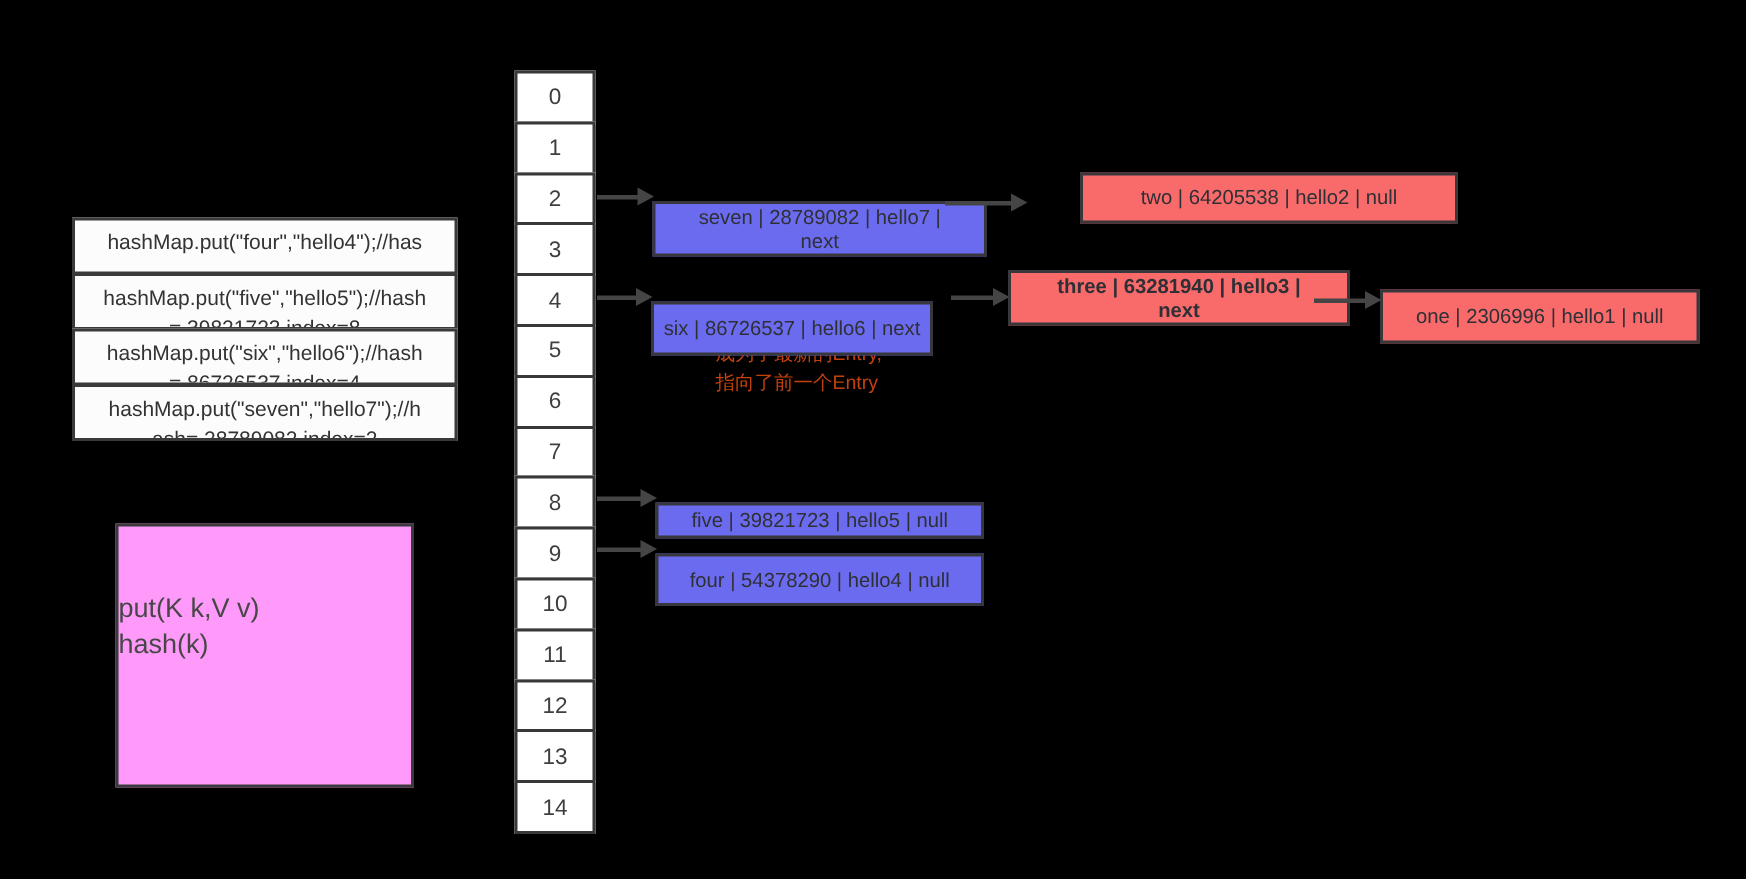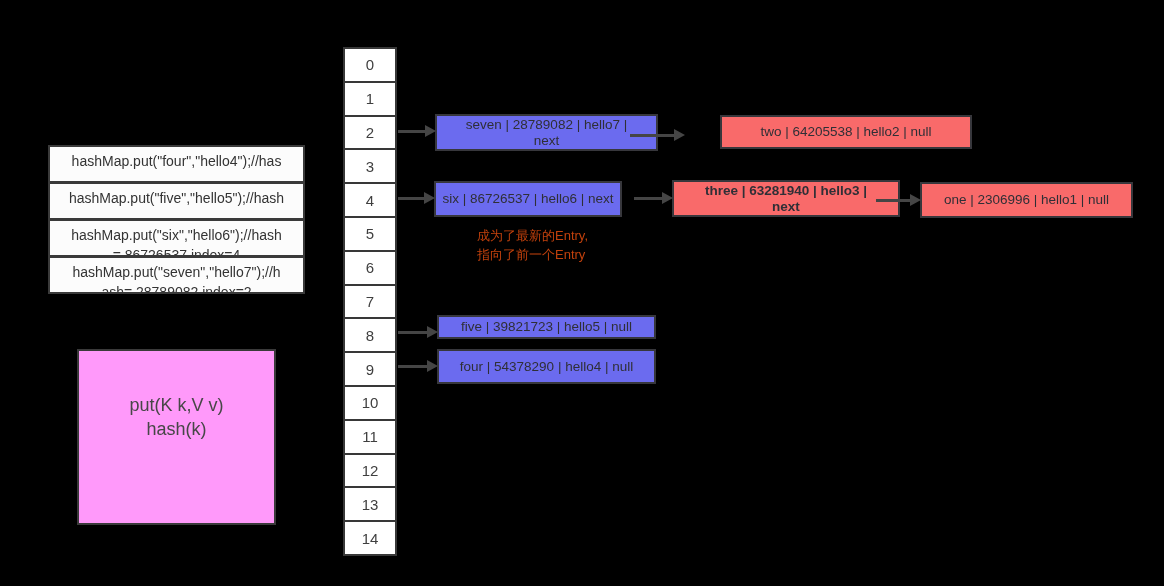--- a/index.html
+++ b/index.html
@@ -34,21 +34,21 @@
   
   .formula-box {
     position: absolute;
     left: 77px; top: 349px;
     width: 199px; height: 176px;
     background: #ff99fa;
     border: 2px solid #3a3a3a;
     color: #474747;
     font-size: 18px;
     line-height: 24px;
-    text-align: center;
+    text-align: left;
     padding-top: 42px;
   }
 
   
   .bucket-array {
     position: absolute;
     left: 343px; top: 47px;
     width: 54px; height: 509px;
     display: flex;
     flex-direction: column;
@@ -74,27 +74,27 @@
     font-size: 13.5px;
     line-height: 16px;
     display: flex;
     flex-direction: column;
     align-items: center;
     justify-content: center;
     text-align: center;
     z-index: 3;
   }
   .entry .eline { white-space: nowrap; }
-  .entry-blue { background: #6b6bef; }
+  .entry-blue { background: #6b6bef; margin-top: 20px; }
   .entry-red  { background: #f96a6a; }
   .e-seven { left: 435px; top: 114px; width: 223px; height: 37px; }
   .e-two   { left: 720px; top: 115px; width: 252px; height: 34px; }
   .e-six   { left: 434px; top: 181px; width: 188px; height: 36px; }
   .e-three { left: 672px; top: 180px; width: 228px; height: 37px; font-weight: bold; }
-  .e-one   { left: 920px; top: 182px; width: 213px; height: 36px; }
+  .e-one   { left: 920px; top: 193px; width: 213px; height: 36px; }
   .e-five  { left: 437px; top: 315px; width: 219px; height: 24px; }
   .e-four  { left: 437px; top: 349px; width: 219px; height: 35px; }
 
   
   .arrow { position: absolute; height: 12px; z-index: 5; }
   .arrow .arrow-line {
     position: absolute; left: 0; right: 9px; top: 5px; height: 2.5px;
     background: #454545;
   }
   .arrow .arrow-head {
@@ -115,20 +115,21 @@
   }
 </style>
 </head>
 <body>
 
 <div class="code-box cb1">
   <div class="cline">hashMap.put("four","hello4");//has</div>
 </div>
 <div class="code-box cb2">
   <div class="cline">hashMap.put("five","hello5");//hash</div>
+  <div class="cline">= 39821723,index=8</div>
 </div>
 <div class="code-box cb3">
   <div class="cline">hashMap.put("six","hello6");//hash</div>
   <div class="cline">= 86726537,index=4</div>
 </div>
 <div class="code-box cb4">
   <div class="cline">hashMap.put("seven","hello7");//h</div>
   <div class="cline">ash= 28789082,index=2</div>
 </div>
 

